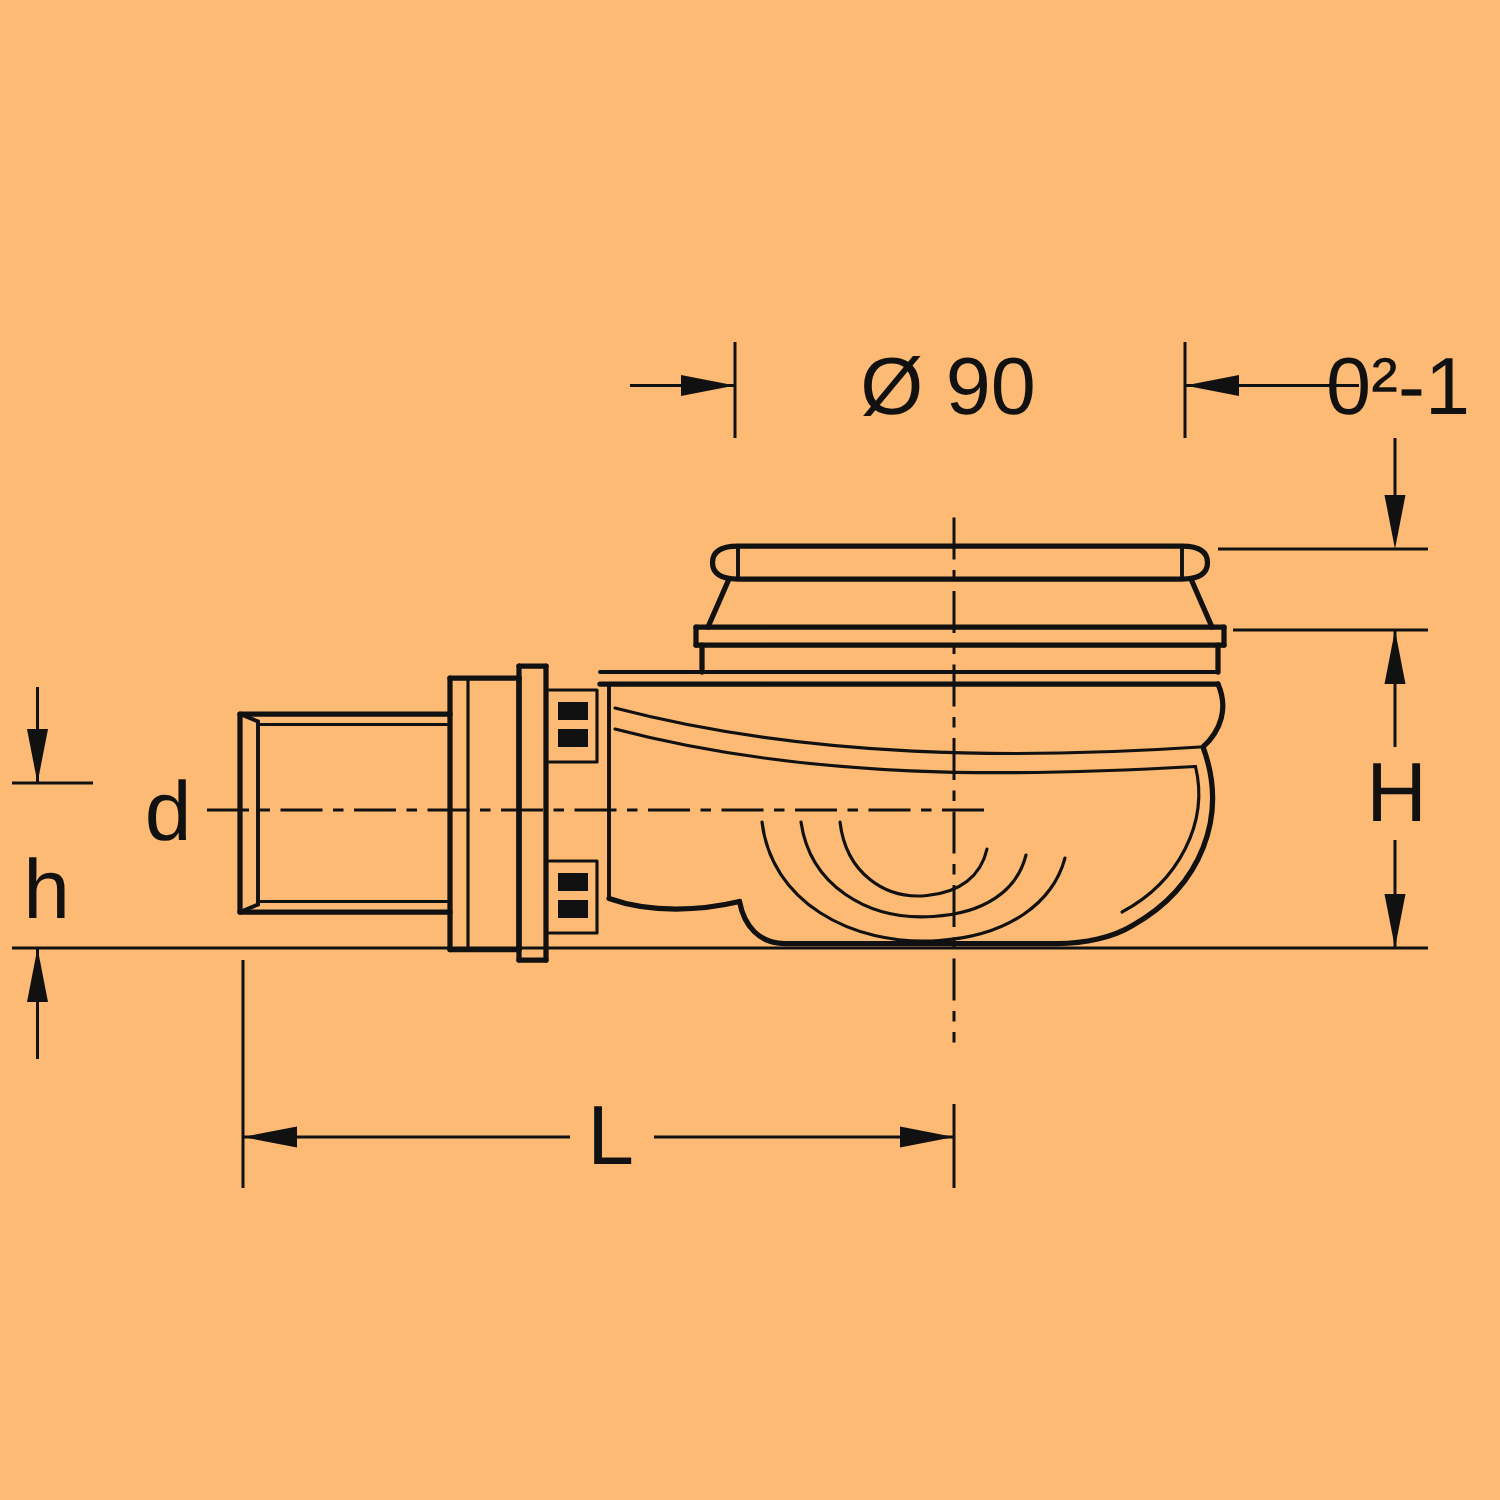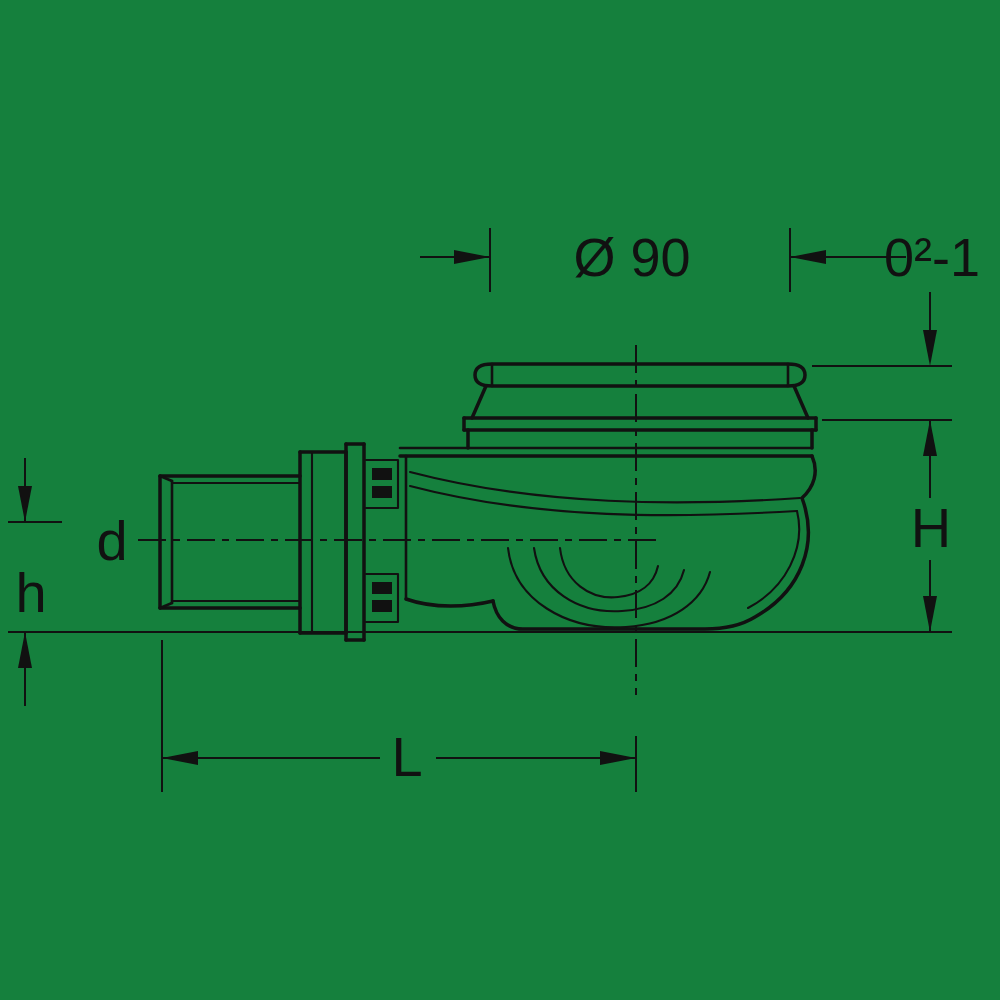--- a/index.html
+++ b/index.html
@@ -7,21 +7,21 @@
     padding: 0;
     background: #ffffff;
     width: 1000px;
     height: 1000px;
     font-family: "Liberation Sans", sans-serif;
   }
   .canvas {
     position: relative;
     width: 1000px;
     height: 1000px;
-    background: #15803d;
+    background: #fdba74;
     overflow: hidden;
     text-align: right;
   }
   svg { display: block; }
   .obj    { stroke: #111111; fill: none; stroke-width: 3.5; stroke-linecap: round; stroke-linejoin: round; }
   .obj-md { stroke: #111111; fill: none; stroke-width: 2.6; stroke-linecap: round; stroke-linejoin: round; }
   .obj-th { stroke: #111111; fill: none; stroke-width: 2.1; stroke-linecap: round; stroke-linejoin: round; }
   .dim    { stroke: #111111; fill: none; stroke-width: 2;   stroke-linecap: butt; }
   .cl     { stroke: #111111; fill: none; stroke-width: 2;   stroke-dasharray: 28 7 7 7; }
   .ah     { fill: #111111; stroke: none; }

